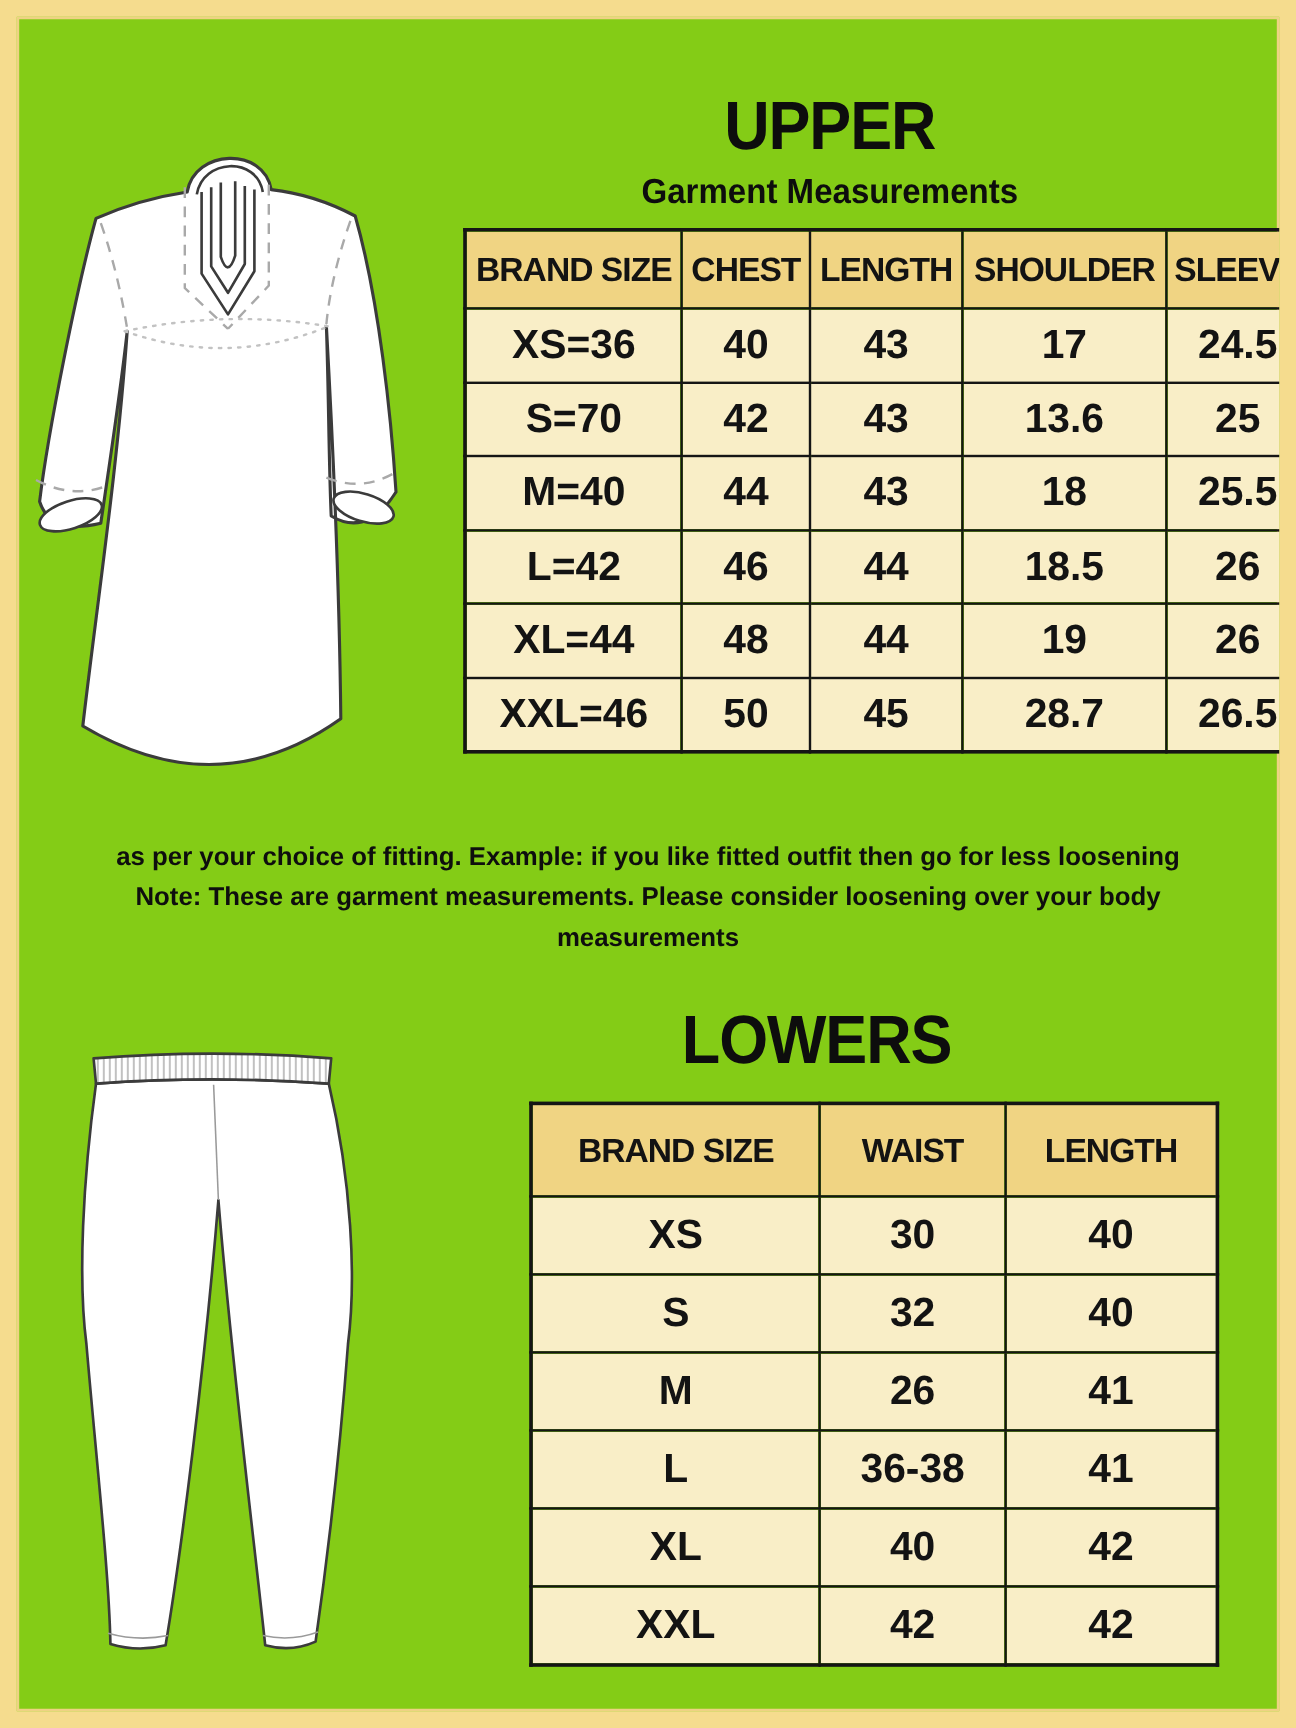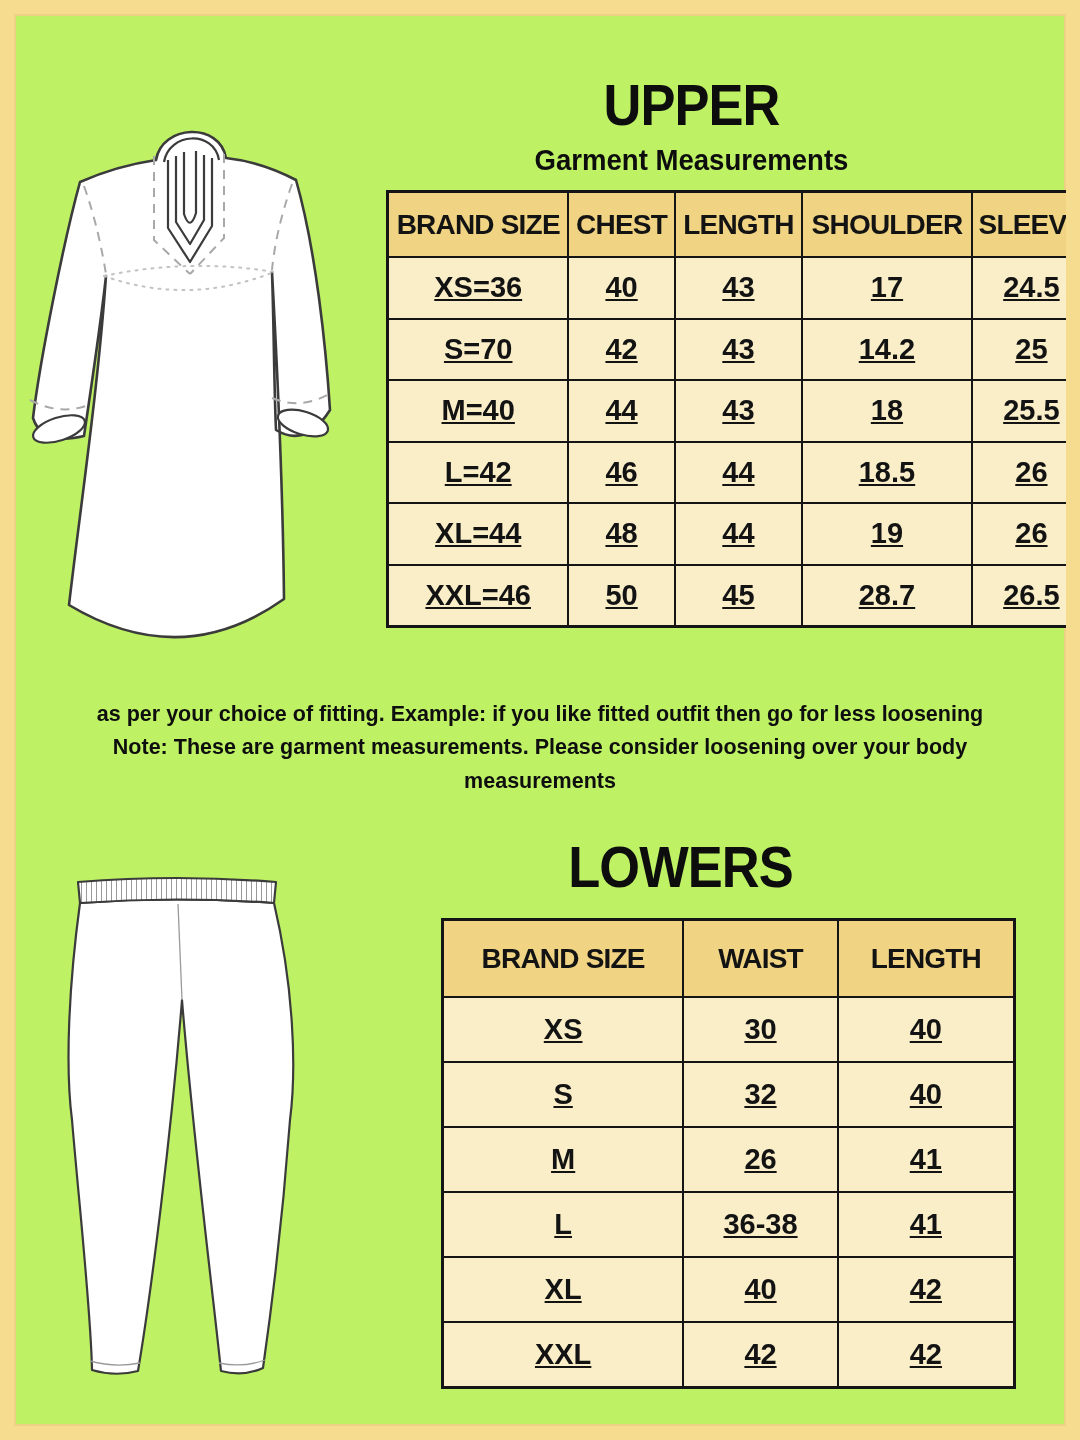--- a/index.html
+++ b/index.html
@@ -1,21 +1,21 @@
 <!DOCTYPE html>
 <html><head>
 <meta charset="utf-8">
 <style>
   html, body { margin: 0; padding: 0; background: #fff; }
   .page {
     position: relative;
     width: 1080px;
     height: 1440px;
     box-sizing: border-box;
-    background: #bef264;
+    background: #84cc16;
     border: 14px solid #f5dc8e;
     box-shadow: inset 0 0 0 2px #eeD284;
     font-family: "Liberation Sans", sans-serif;
     color: #111;
     overflow: hidden;
   }
   .abs { position: absolute; }
 
   .big-title {
     font-size: 57px;
@@ -52,23 +52,22 @@
     overflow: hidden;
   }
   table.size-table th {
     background: #f0d483;
     font-size: 28px;
     letter-spacing: -0.8px;
     color: #131313;
   }
   table.size-table td {
     background: #f9eec7;
-    font-size: 29px;
+    font-size: 34px;
     color: #131313;
-    text-decoration: underline;
   }
   #upper-table { width: 707px; }
   #upper-table th { height: 63px; }
   #upper-table td { height: 59.5px; }
   #lowers-table { width: 575px; }
   #lowers-table th { height: 75px; }
   #lowers-table td { height: 63px; }
 
   .note {
     width: 1010px;
@@ -118,21 +117,21 @@
           <td>XS=36</td>
           <td>40</td>
           <td>43</td>
           <td>17</td>
           <td>24.5</td>
         </tr>
         <tr>
           <td>S=70</td>
           <td>42</td>
           <td>43</td>
-          <td>14.2</td>
+          <td>13.6</td>
           <td>25</td>
         </tr>
         <tr>
           <td>M=40</td>
           <td>44</td>
           <td>43</td>
           <td>18</td>
           <td>25.5</td>
         </tr>
         <tr>

